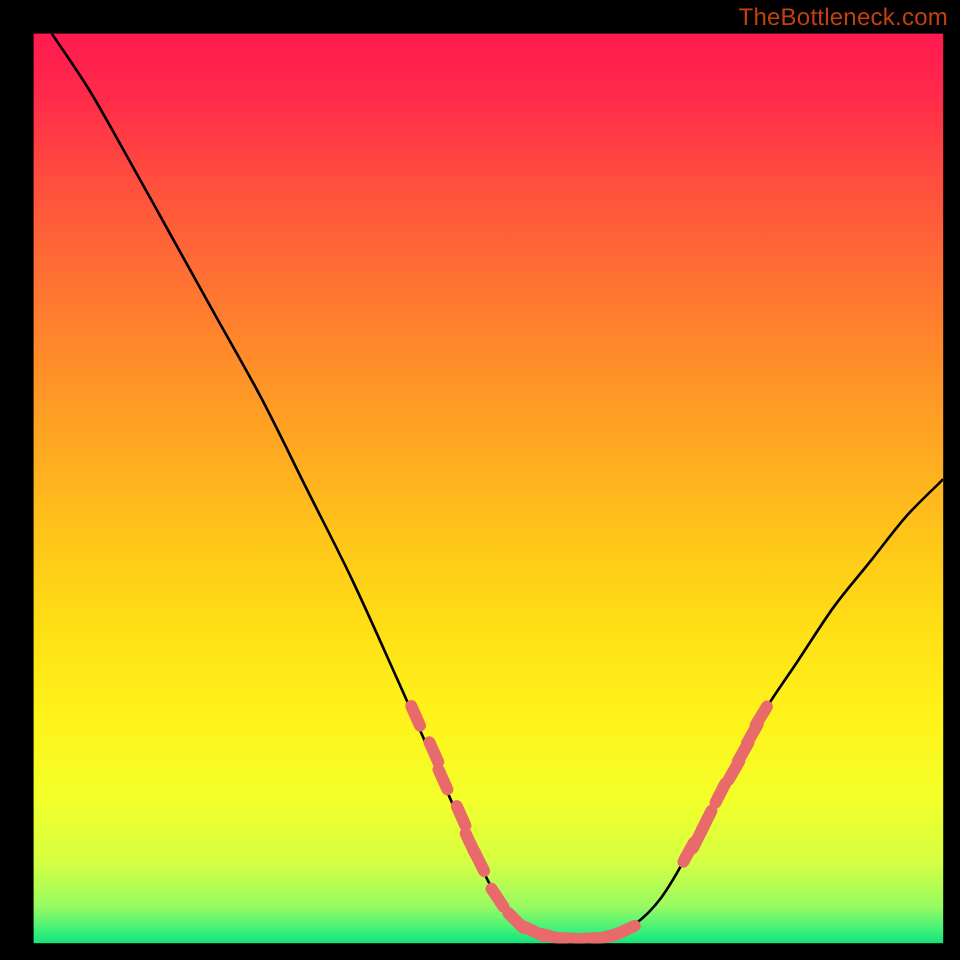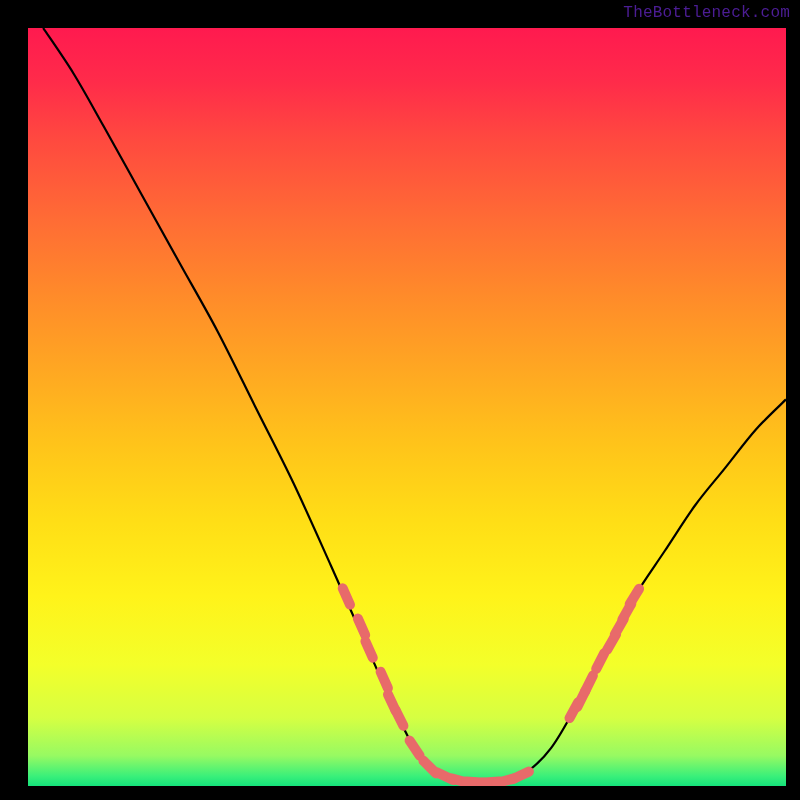--- a/index.html
+++ b/index.html
@@ -11,26 +11,25 @@
   .stage {
     position: relative;
     width: 800px;
     height: 800px;
     overflow: hidden;
   }
   .watermark {
     position: absolute;
     top: 4px;
     right: 10px;
-    color: #4c1d95;
-    font-size: 16px;
+    color: #c2410c;
+    font-size: 20px;
     font-weight: 500;
     letter-spacing: 0.2px;
     z-index: 5;
-    font-family: Liberation Mono, monospace;
   }
   svg {
     display: block;
   }
 </style>
 </head>
 <body>
 
 <div class="stage">
   <div class="watermark">TheBottleneck.com</div>

